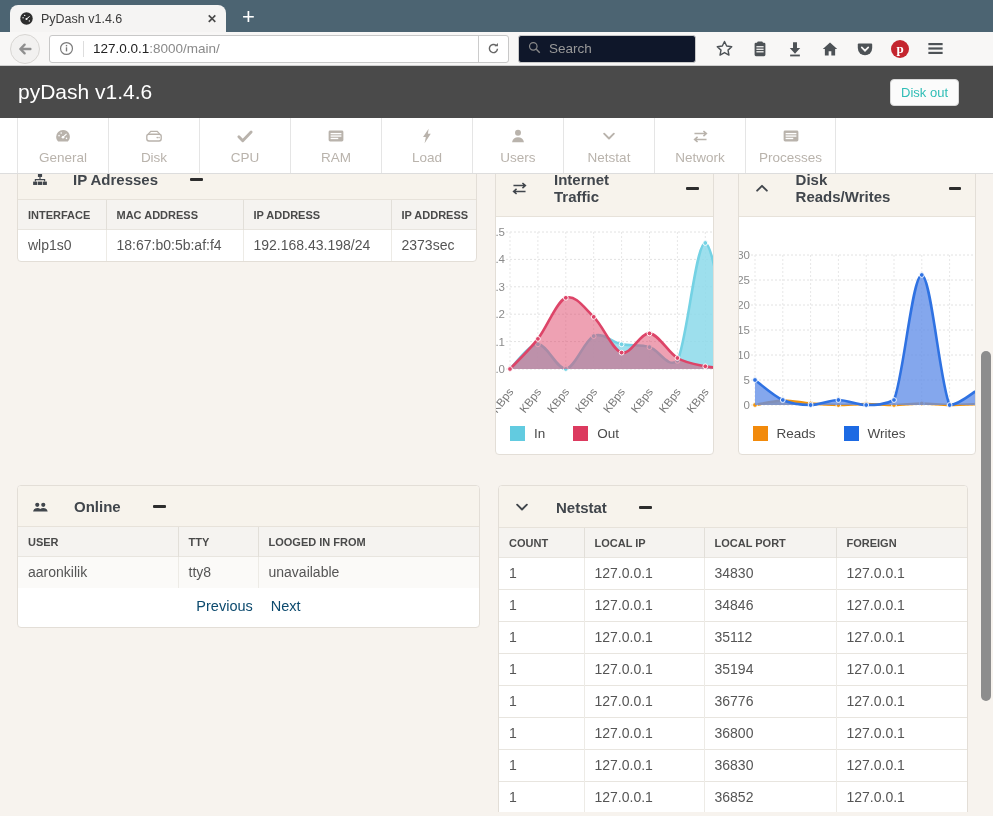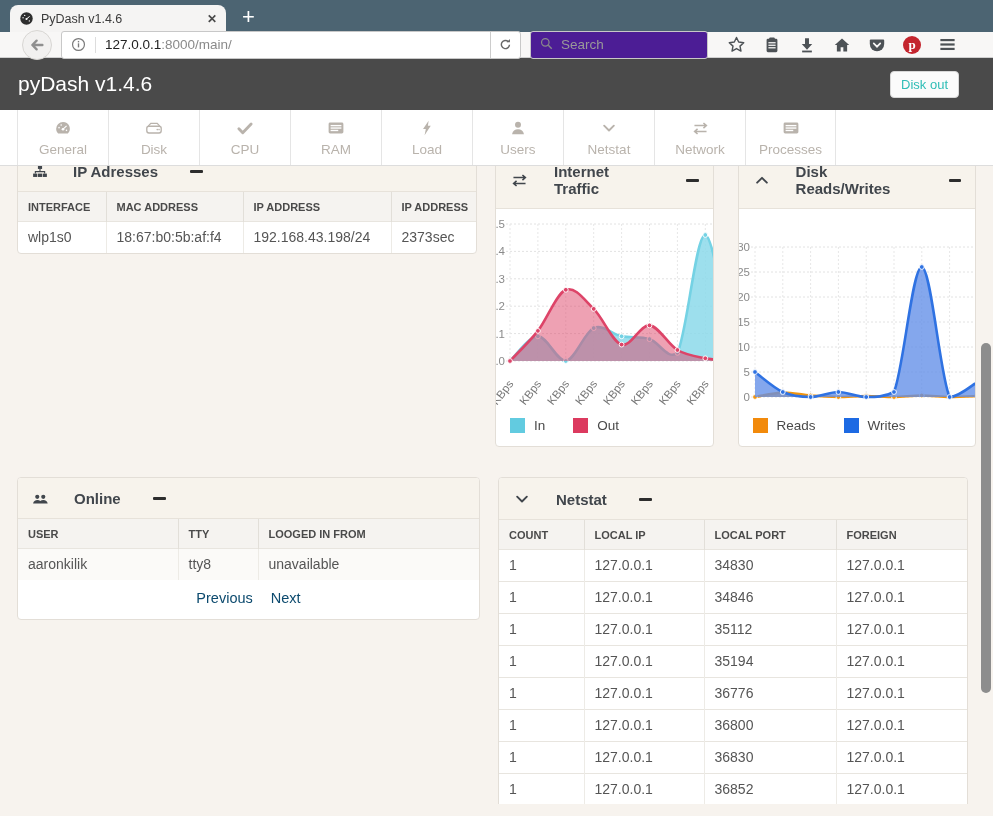--- a/index.html
+++ b/index.html
@@ -7,29 +7,29 @@
   body { font-family:"Liberation Sans",sans-serif; background:#f7f3ee; position:relative; }
 
   
   .tabstrip { height:32px; background:#4c6472; display:flex; align-items:flex-end; padding-left:10px; }
   .tab { width:216px; height:27px; background:#f5f4f3; border-radius:8px 8px 0 0; display:flex; align-items:center; gap:7px; padding:0 9px; }
   .tab-fav { width:15px; height:15px; flex:0 0 auto; }
   .tab-title { flex:1; font-size:12.5px; color:#3b3b3b; white-space:nowrap; overflow:hidden; }
   .tab-close { color:#4a4a4a; font-size:12px; font-weight:bold; cursor:default; }
   .newtab { color:#fff; font-size:22px; line-height:22px; margin:0 0 4px 16px; font-weight:400; }
 
-  .toolbar { height:26px; background:#f8f7f6; border-bottom:1px solid #cfcfcf; display:flex; align-items:center; padding:0 22px; gap:9px; }
+  .toolbar { height:34px; background:#f8f7f6; border-bottom:1px solid #cfcfcf; display:flex; align-items:center; padding:0 10px; gap:9px; }
   .back-btn { width:30px; height:30px; border-radius:50%; border:1px solid #d8d6d3; background:#f2f1f0; color:#8f8f8f; display:flex; align-items:center; justify-content:center; flex:0 0 auto; }
   .urlbar { width:460px; height:28px; background:#fff; border:1px solid #c8c8c8; border-radius:3px; display:flex; align-items:center; padding-left:8px; }
   .info-ico { color:#7a7a7a; display:flex; }
   .url-sep { width:1px; height:16px; background:#ddd; margin:0 9px 0 8px; }
   .url-text { font-size:13.5px; color:#8a8a8a; white-space:nowrap; }
   .url-text b { color:#222; font-weight:normal; }
   .reload-seg { margin-left:auto; width:30px; height:26px; border-left:1px solid #ccc; display:flex; align-items:center; justify-content:center; color:#666; }
-  .searchbox { width:178px; height:28px; background:#4c1d95; border:1px solid #c8c8c8; border-radius:3px; display:flex; align-items:center; padding:0 8px; gap:7px; color:#999; font-size:13.5px; }
+  .searchbox { width:178px; height:28px; background:#0f172a; border:1px solid #c8c8c8; border-radius:3px; display:flex; align-items:center; padding:0 8px; gap:7px; color:#999; font-size:13.5px; }
   .searchbox svg { color:#8a8a8a; }
   .tool-icons { display:flex; gap:17px; margin-left:10px; align-items:center; color:#4d5256; }
   .tool-icons > span { display:flex; }
   .pin-badge { width:18px; height:18px; border-radius:50%; background:#c4252e; color:#fff; font-weight:bold; font-size:13px; display:flex; align-items:center; justify-content:center; font-family:"Liberation Serif",serif; }
 
   
   .appheader { height:52px; background:#4a4a4a; display:flex; align-items:center; padding:0 34px 0 18px; }
   .app-title { color:#fff; font-size:21px; font-weight:400; }
   .signout { margin-left:auto; background:#fbfbfb; border:1px solid #d8d8d8; border-radius:4px; color:#2fbdb6; font-size:13px; padding:5px 10px; cursor:default; }
 

